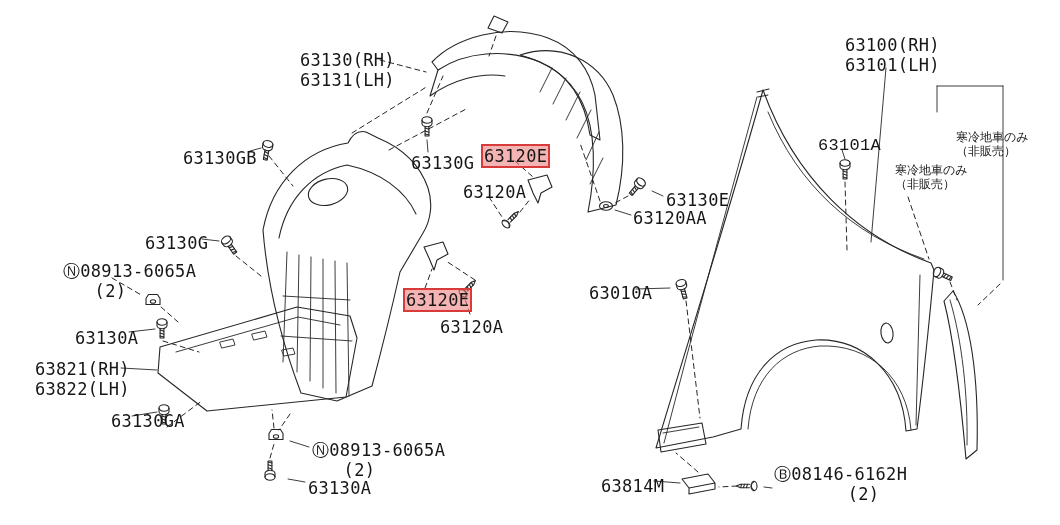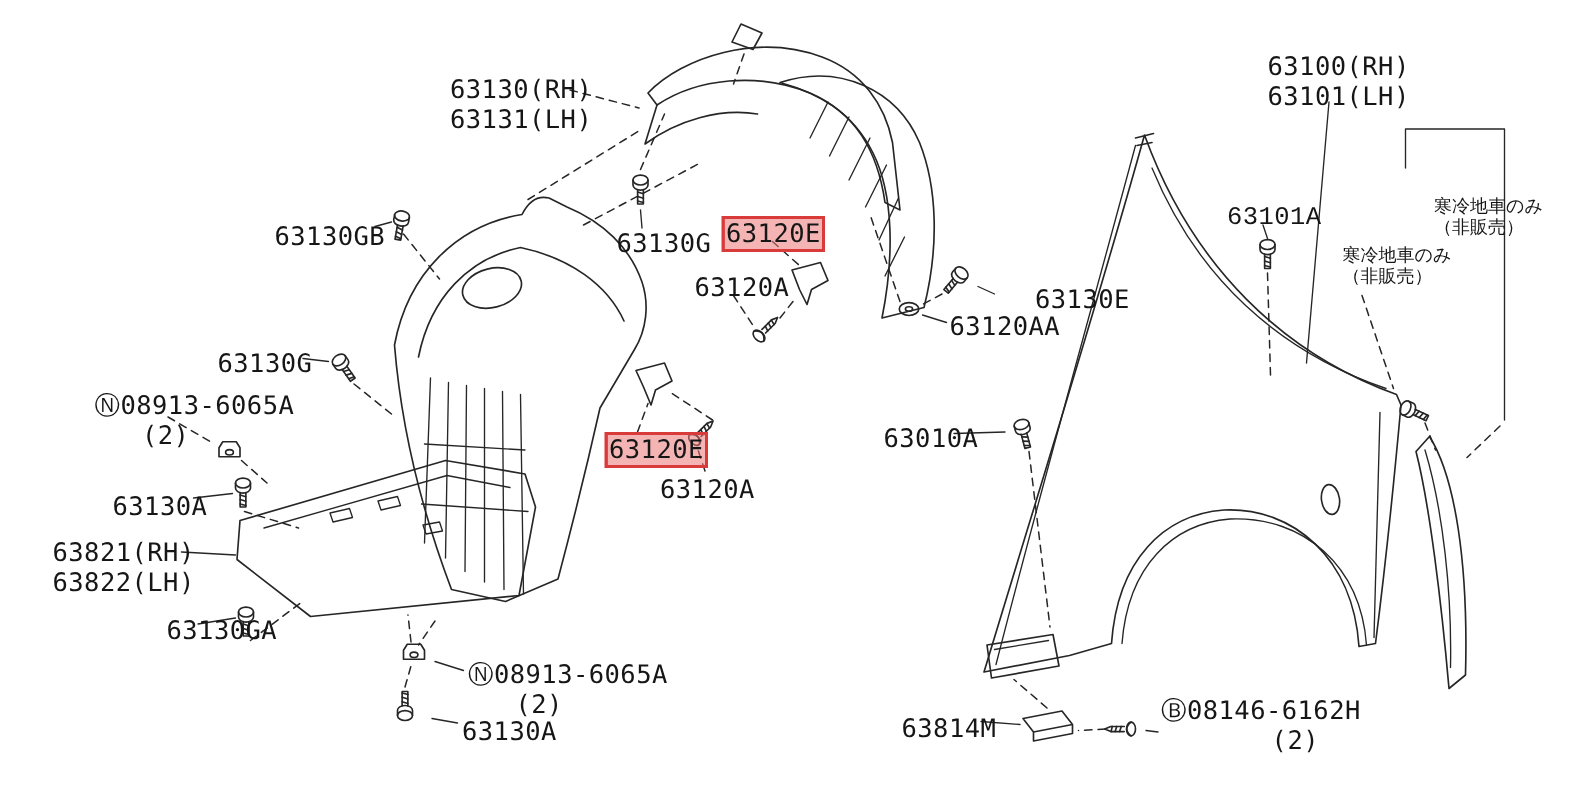--- a/index.html
+++ b/index.html
@@ -162,21 +162,21 @@
       <path d="M 389,150 L 468,108"></path>
     </g>
   </svg>
 
   <div id="labels">
       <div class="part-label" style="left: 300px; top: 50px;"><div>63130(RH)</div><div>63131(LH)</div></div>
       <div class="part-label" style="left: 183px; top: 148px;"><div>63130GB</div></div>
       <div class="part-label" style="left: 411px; top: 153px;"><div>63130G</div></div>
       <div class="part-label highlight" style="left: 483px; top: 146px;"><div>63120E</div></div>
       <div class="part-label" style="left: 463px; top: 182px;"><div>63120A</div></div>
-      <div class="part-label" style="left: 666px; top: 190px; margin-left: 24px;"><div>63130E</div></div>
+      <div class="part-label" style="left: 666px; top: 190px;"><div>63130E</div></div>
       <div class="part-label" style="left: 633px; top: 208px;"><div>63120AA</div></div>
       <div class="part-label" style="left: 145px; top: 233px;"><div>63130G</div></div>
       <div class="part-label" style="left: 63px; top: 261px;"><div>Ⓝ08913-6065A</div><div>   (2)</div></div>
       <div class="part-label" style="left: 75px; top: 328px;"><div>63130A</div></div>
       <div class="part-label" style="left: 35px; top: 359px;"><div>63821(RH)</div><div>63822(LH)</div></div>
       <div class="part-label highlight" style="left: 405px; top: 290px;"><div>63120E</div></div>
       <div class="part-label" style="left: 440px; top: 317px;"><div>63120A</div></div>
       <div class="part-label" style="left: 65px; top: 411px; margin-left: 46px;"><div>63130GA</div></div>
       <div class="part-label" style="left: 312px; top: 440px;"><div>Ⓝ08913-6065A</div><div>   (2)</div></div>
       <div class="part-label" style="left: 308px; top: 478px;"><div>63130A</div></div>

